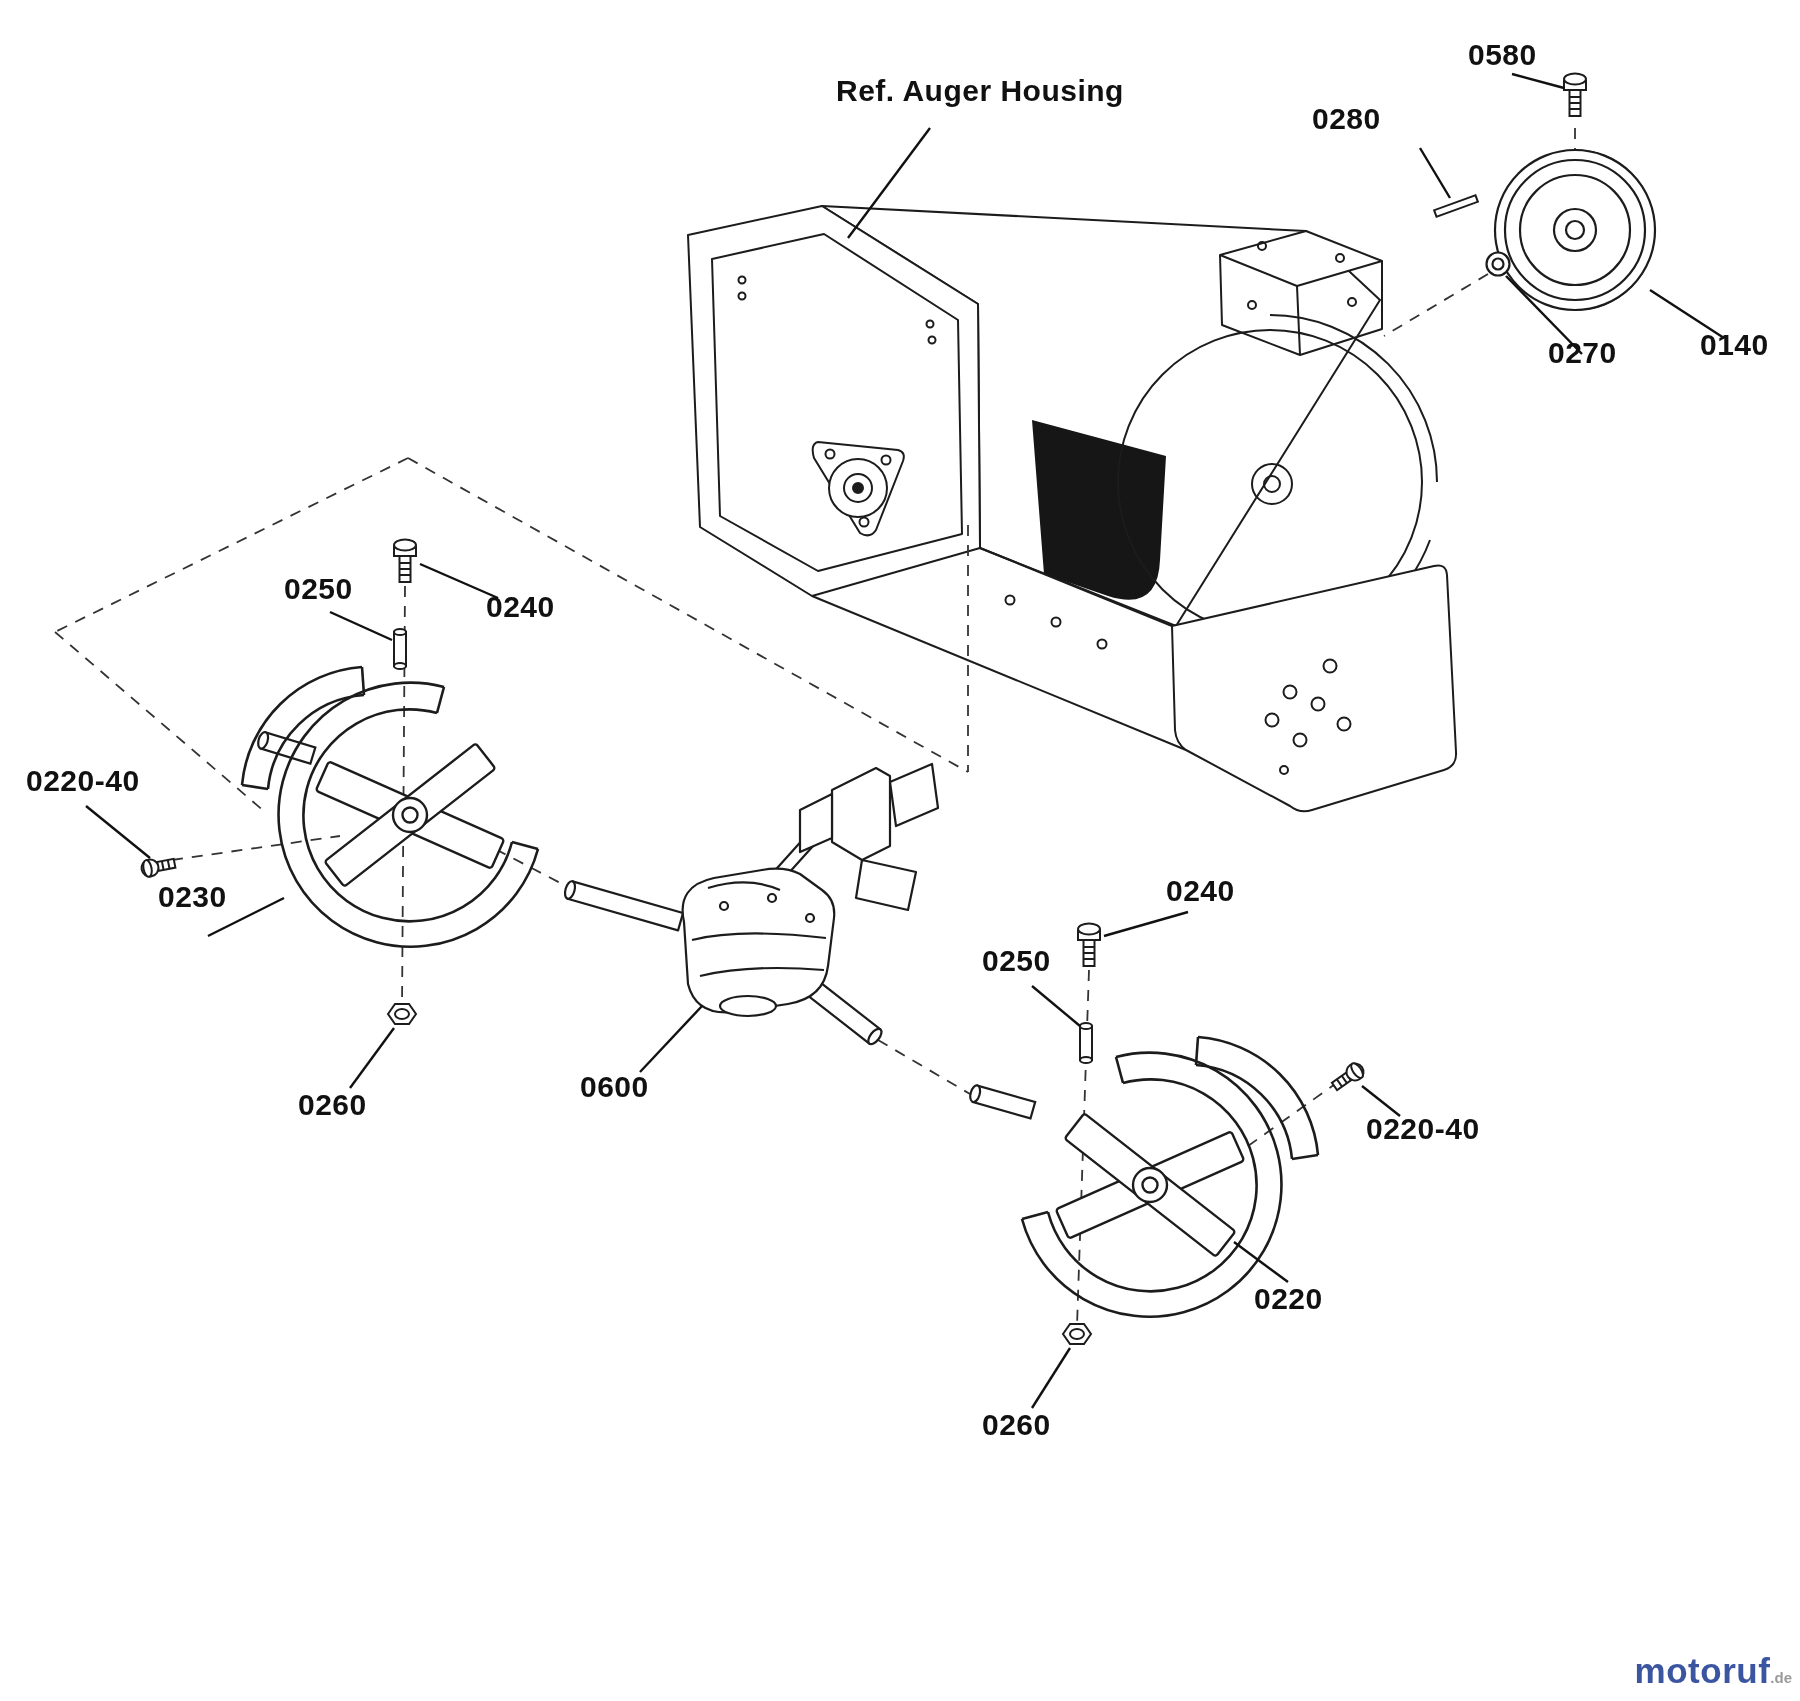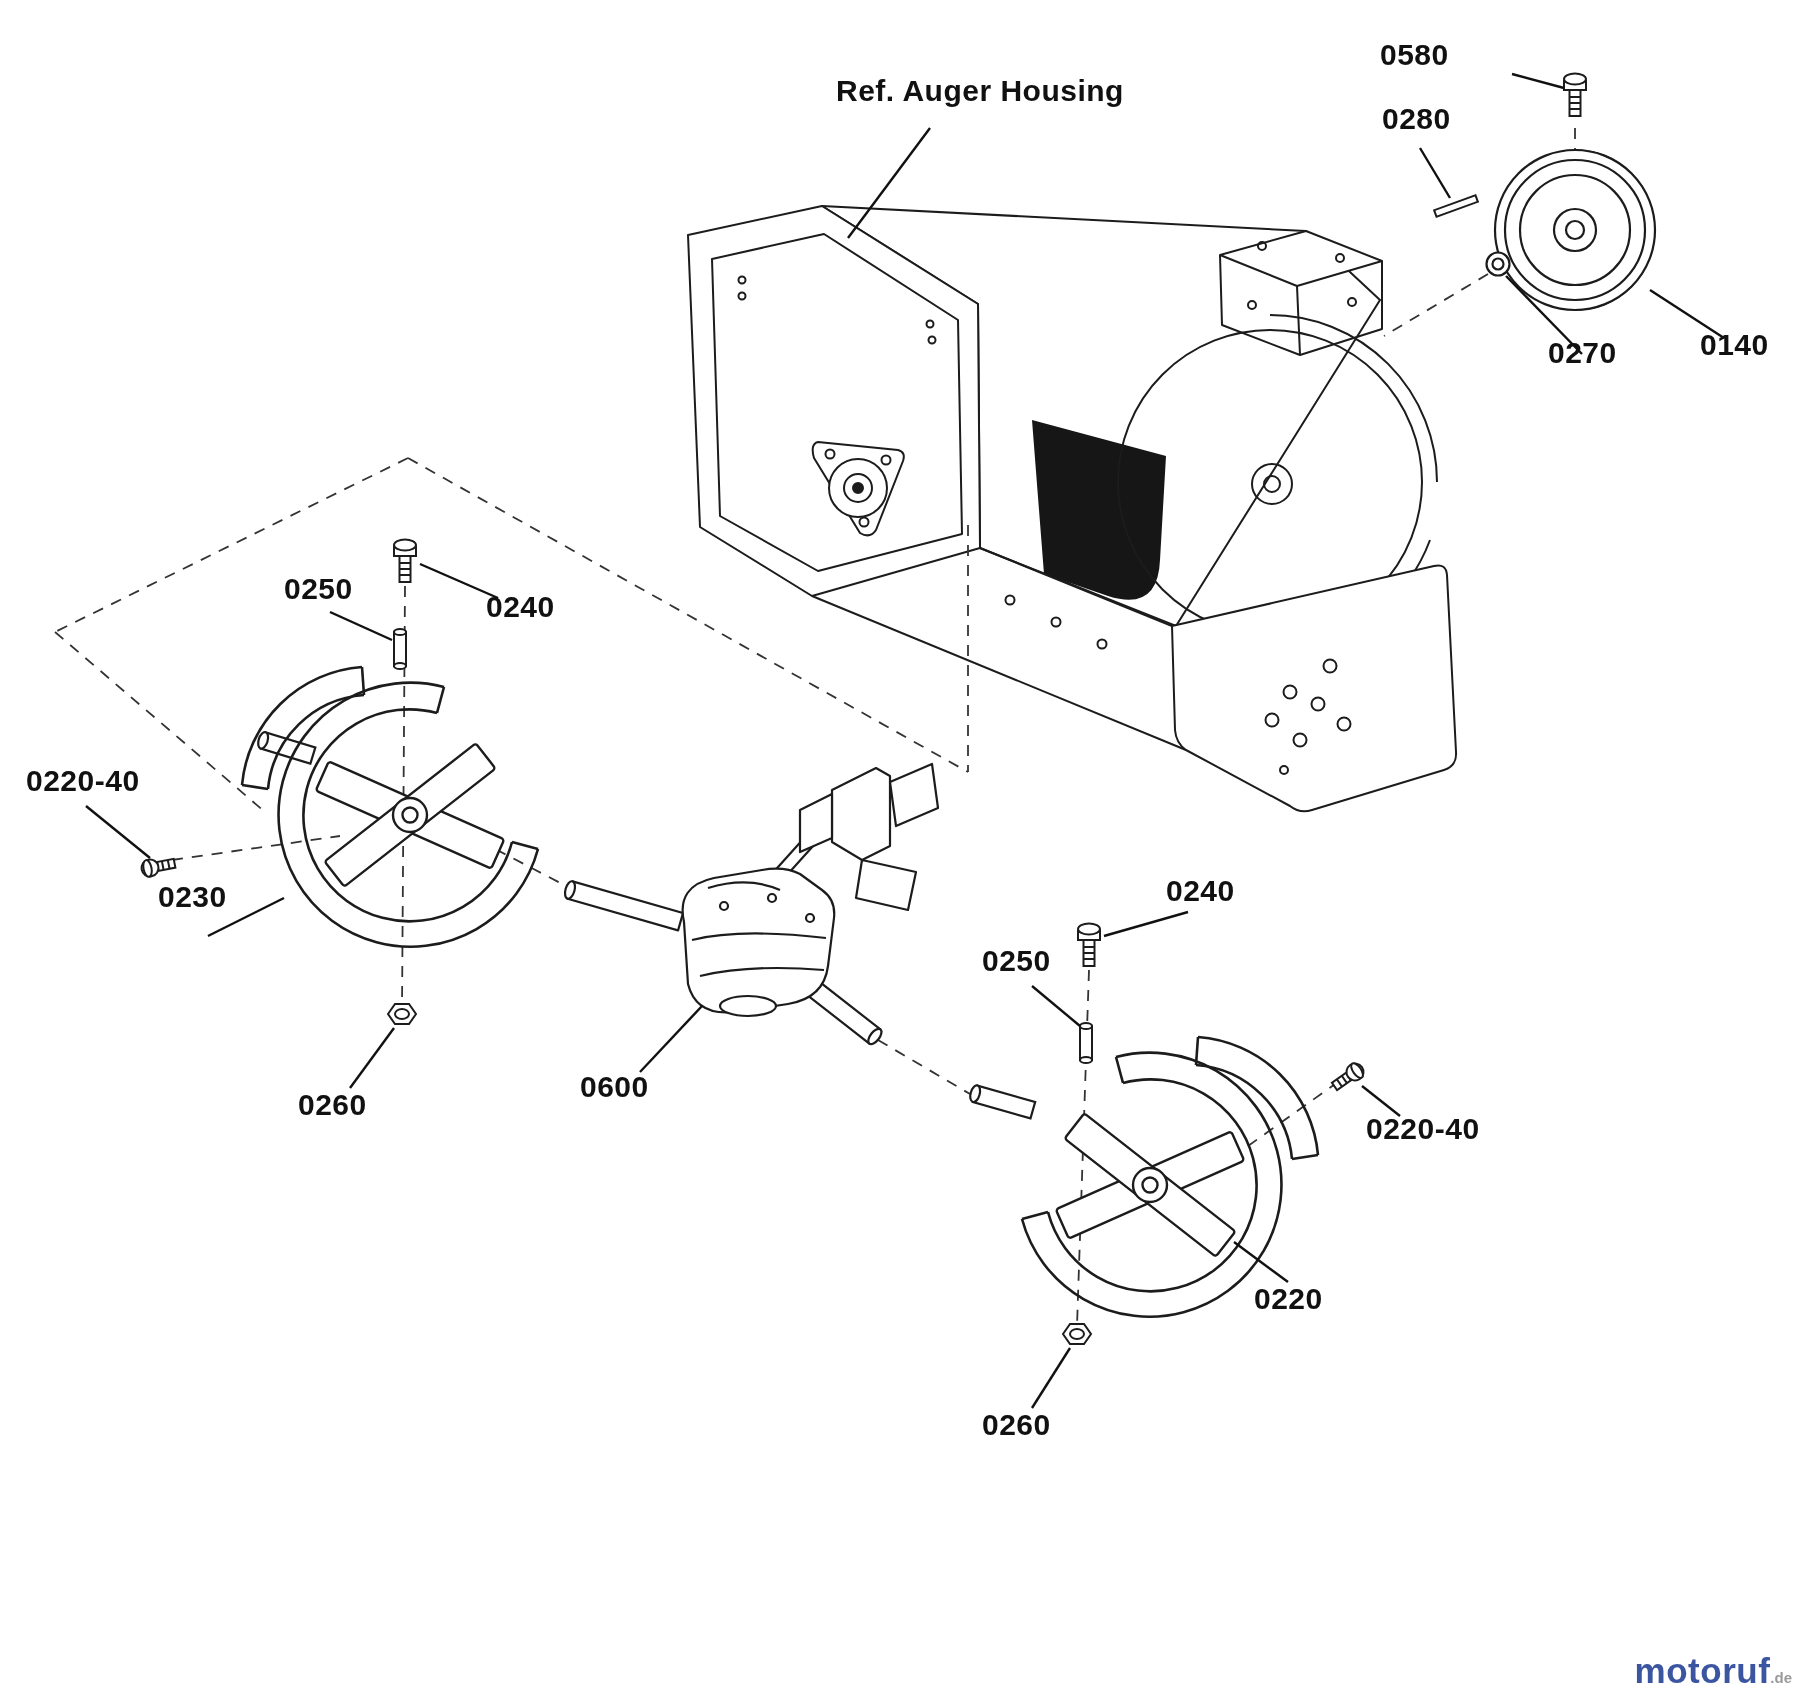--- a/index.html
+++ b/index.html
@@ -298,22 +298,22 @@
       <line x1="640" y1="1072" x2="702" y2="1006"></line>
       <line x1="1188" y1="912" x2="1104" y2="936"></line>
       <line x1="1032" y1="986" x2="1080" y2="1026"></line>
       <line x1="1400" y1="1116" x2="1362" y2="1086"></line>
       <line x1="1288" y1="1282" x2="1234" y2="1242"></line>
       <line x1="1032" y1="1408" x2="1070" y2="1348"></line>
     </g>
   </svg>
 
   <div class="part-label" style="left:836px;  top:74px">Ref. Auger Housing</div>
-  <div class="part-label" style="left:1380px; top:38px">0580</div>
-  <div class="part-label" style="left:1382px; top:102px">0280</div>
+  <div class="part-label" style="left:1468px; top:38px">0580</div>
+  <div class="part-label" style="left:1312px; top:102px">0280</div>
   <div class="part-label" style="left:1700px; top:328px">0140</div>
   <div class="part-label" style="left:1548px; top:336px">0270</div>
   <div class="part-label" style="left:284px;  top:572px">0250</div>
   <div class="part-label" style="left:486px;  top:590px">0240</div>
   <div class="part-label" style="left:26px;   top:764px">0220-40</div>
   <div class="part-label" style="left:158px;  top:880px">0230</div>
   <div class="part-label" style="left:298px;  top:1088px">0260</div>
   <div class="part-label" style="left:580px;  top:1070px">0600</div>
   <div class="part-label" style="left:1166px; top:874px">0240</div>
   <div class="part-label" style="left:982px;  top:944px">0250</div>

